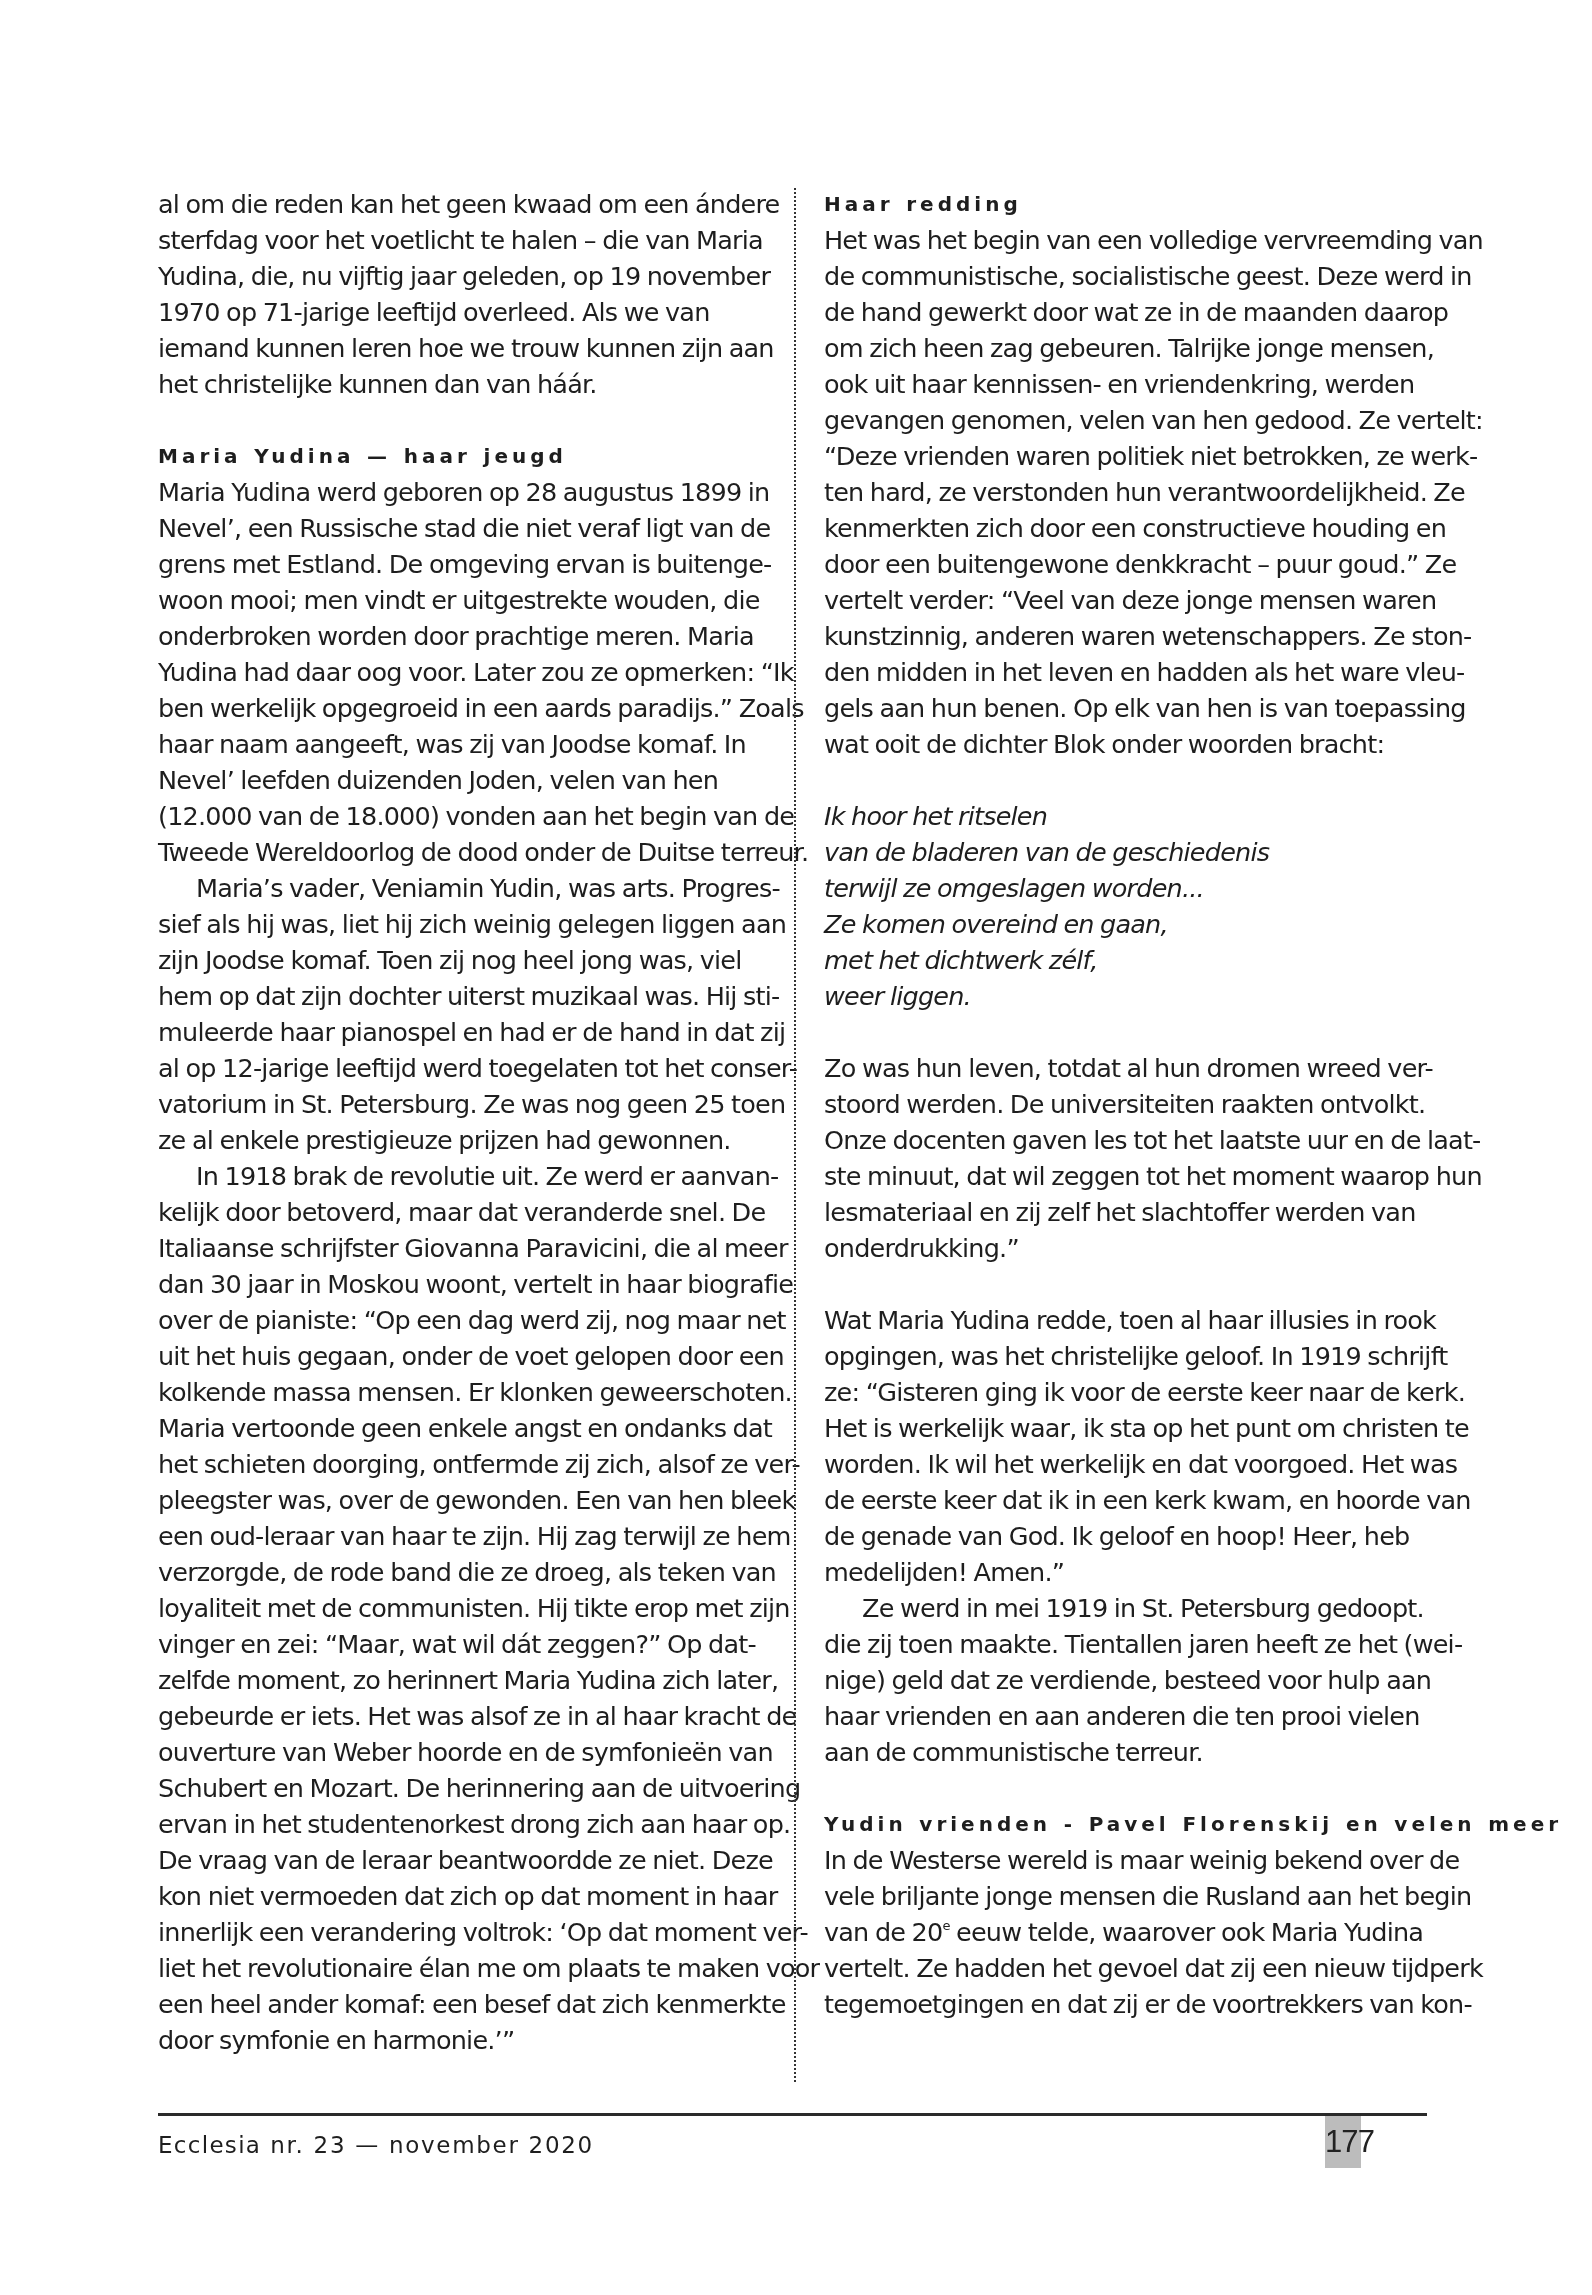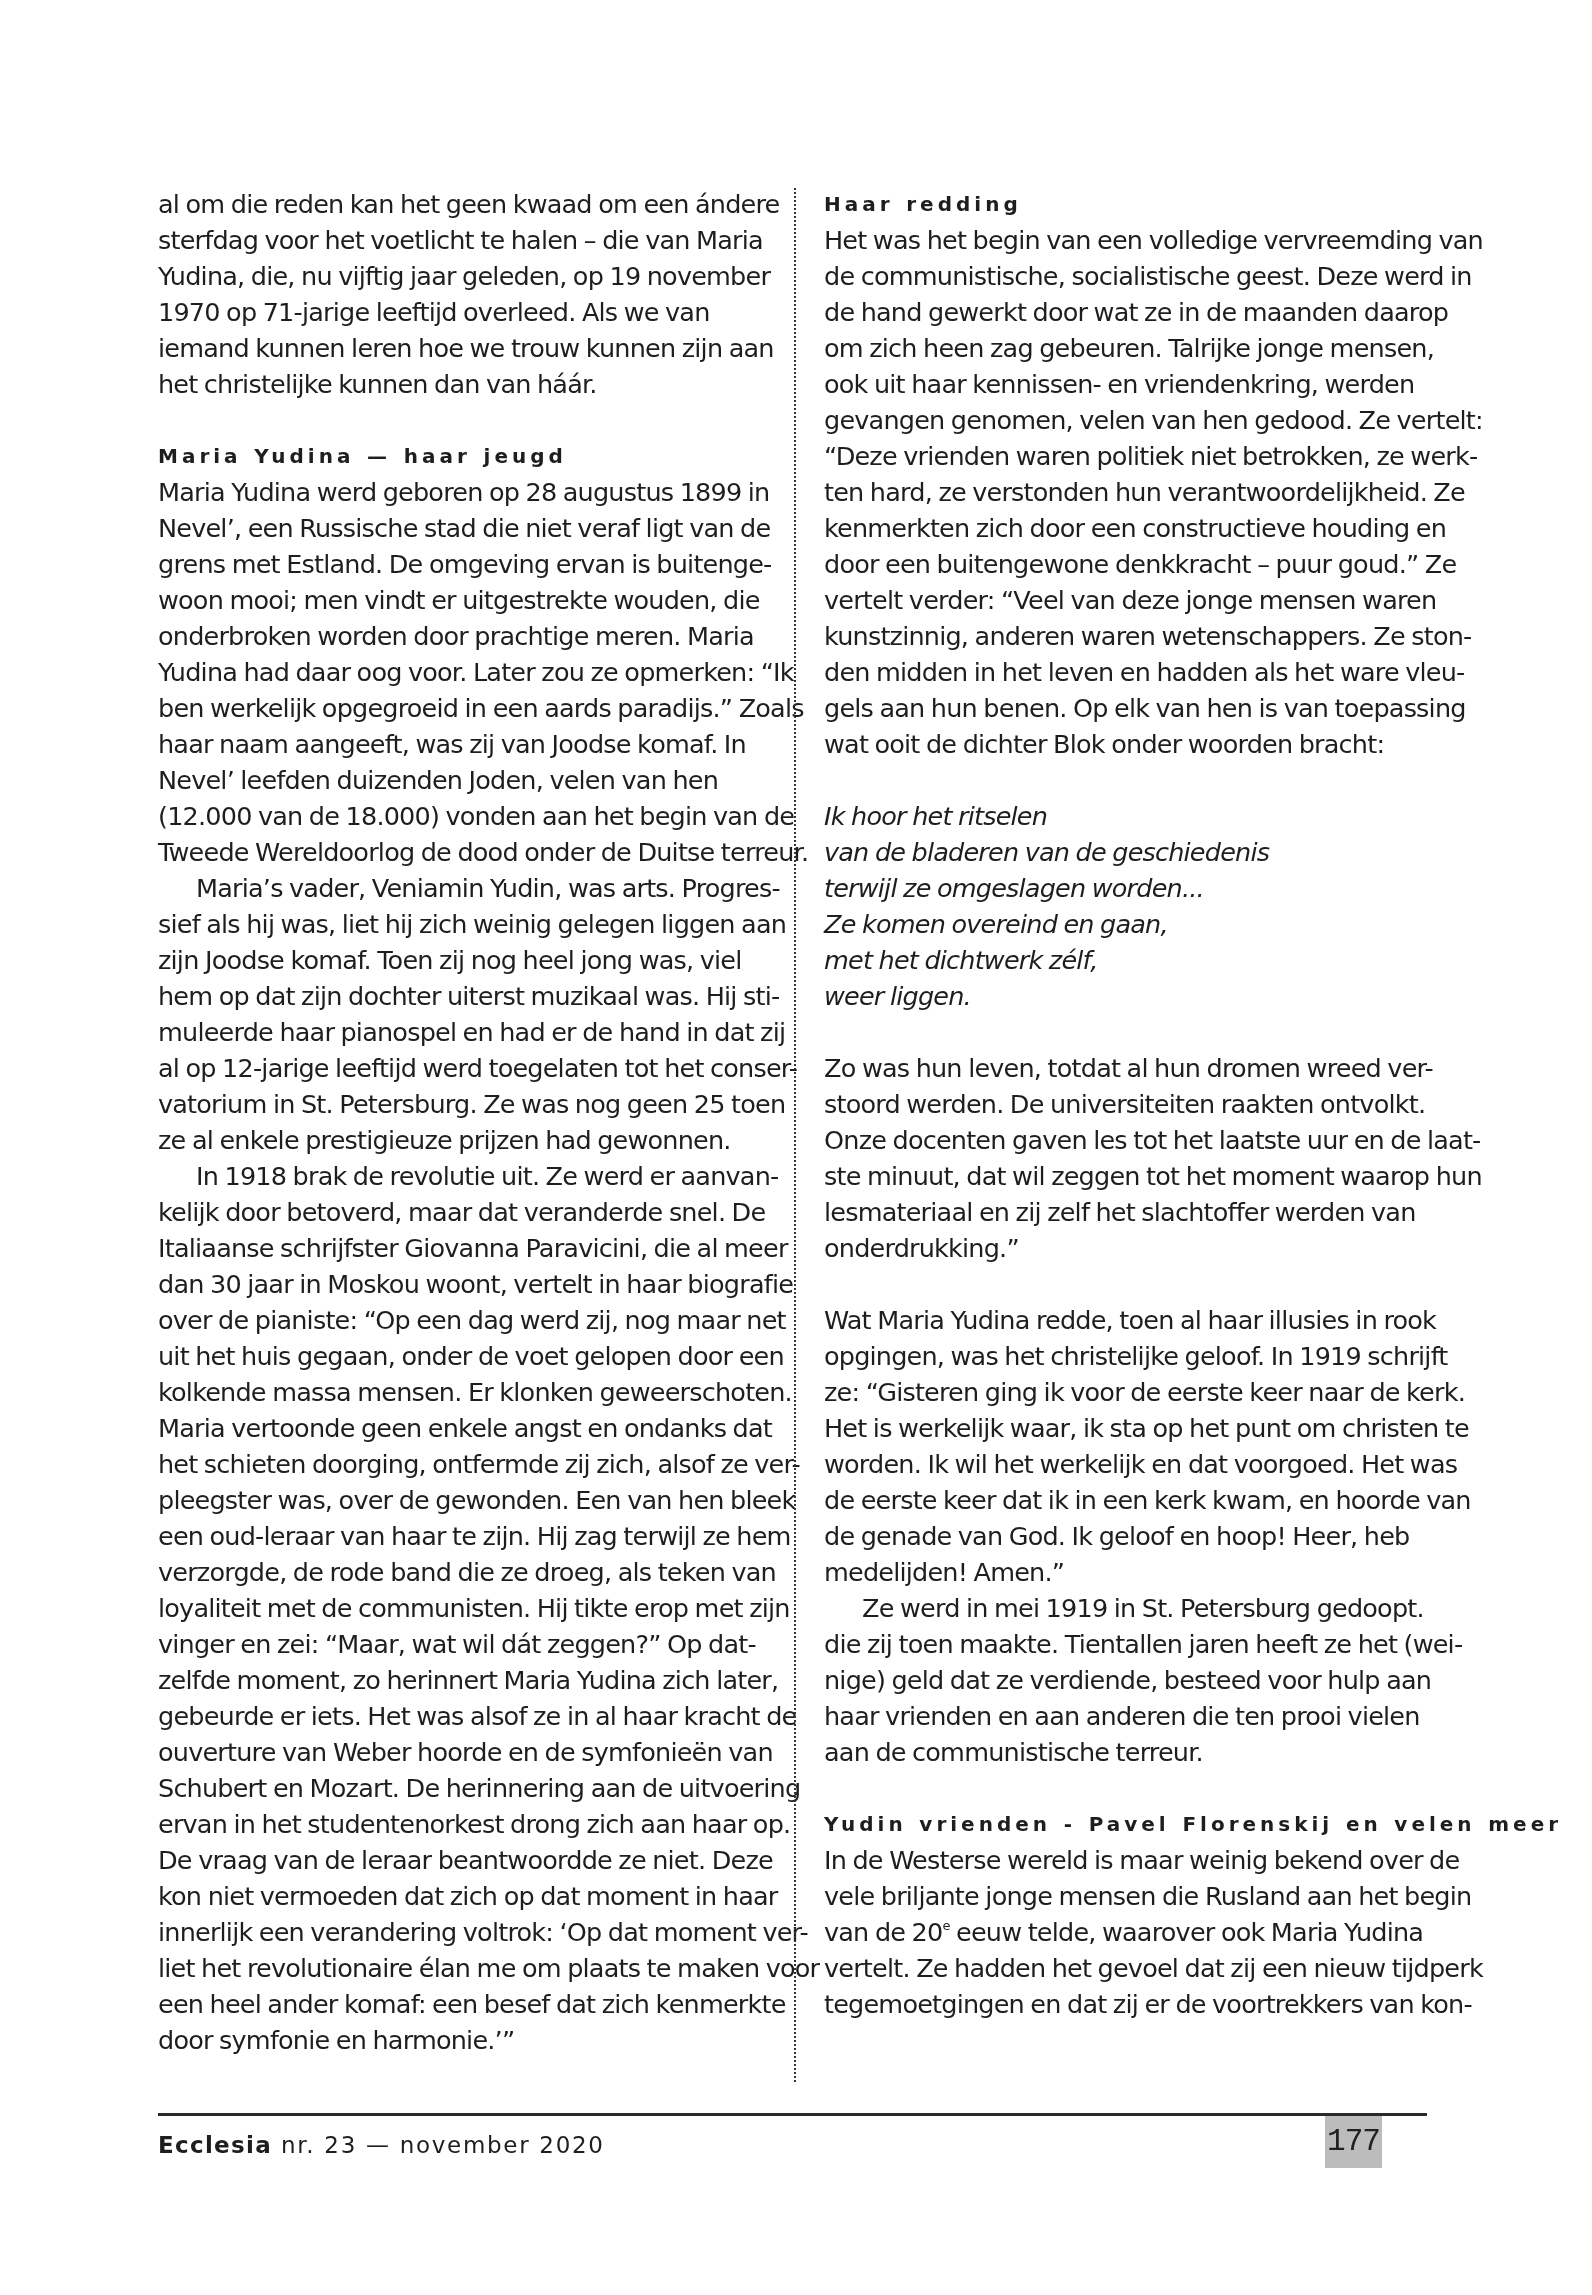--- a/index.html
+++ b/index.html
@@ -18,24 +18,24 @@
   .gap { display: block; height: 36px; }
   .poem { font-style: italic; }
   sup { font-size: 13px; line-height: 0; vertical-align: 11.2px; }
   .separator { position: absolute; left: 794px; top: 188px; height: 1894px;
                border-left: 2.6px dotted #333; width: 0; }
   .footer-rule { position: absolute; left: 158px; top: 2113px; width: 1269px; height: 2.6px;
                  background: #2a2a2a; }
   .footer-text { position: absolute; left: 158px; top: 2132px; font-size: 23px;
                  letter-spacing: 1.7px; font-family: "DejaVu Sans", sans-serif; color: #1e1e1e;
                  white-space: nowrap; }
-  .footer-text .brand { font-weight: bold; letter-spacing: 1.3px; margin-top: 9px; }
-  .page-number { position: absolute; left: 1325px; top: 2116px; width: 57px; height: 52px;
+  .footer-text .brand { font-weight: normal; letter-spacing: 1.3px; margin-top: 9px; }
+  .page-number { position: absolute; left: 1325px; top: 2116px; width: 36px; height: 52px;
                  background: #bcbcbc; font-size: 31px; color: #222; text-align: center;
-                 line-height: 52px; letter-spacing: -0.9px; font-family: Liberation Mono, monospace; }
+                 line-height: 52px; letter-spacing: -0.9px; font-family: Liberation Sans, sans-serif; }
 </style>
 </head>
 <body>
 
 <div class="page">
 
   <div class="col left">
     <div>
       <span class="line">al om die reden kan het geen kwaad om een ándere</span>
       <span class="line">sterfdag voor het voetlicht te halen – die van Maria</span>

